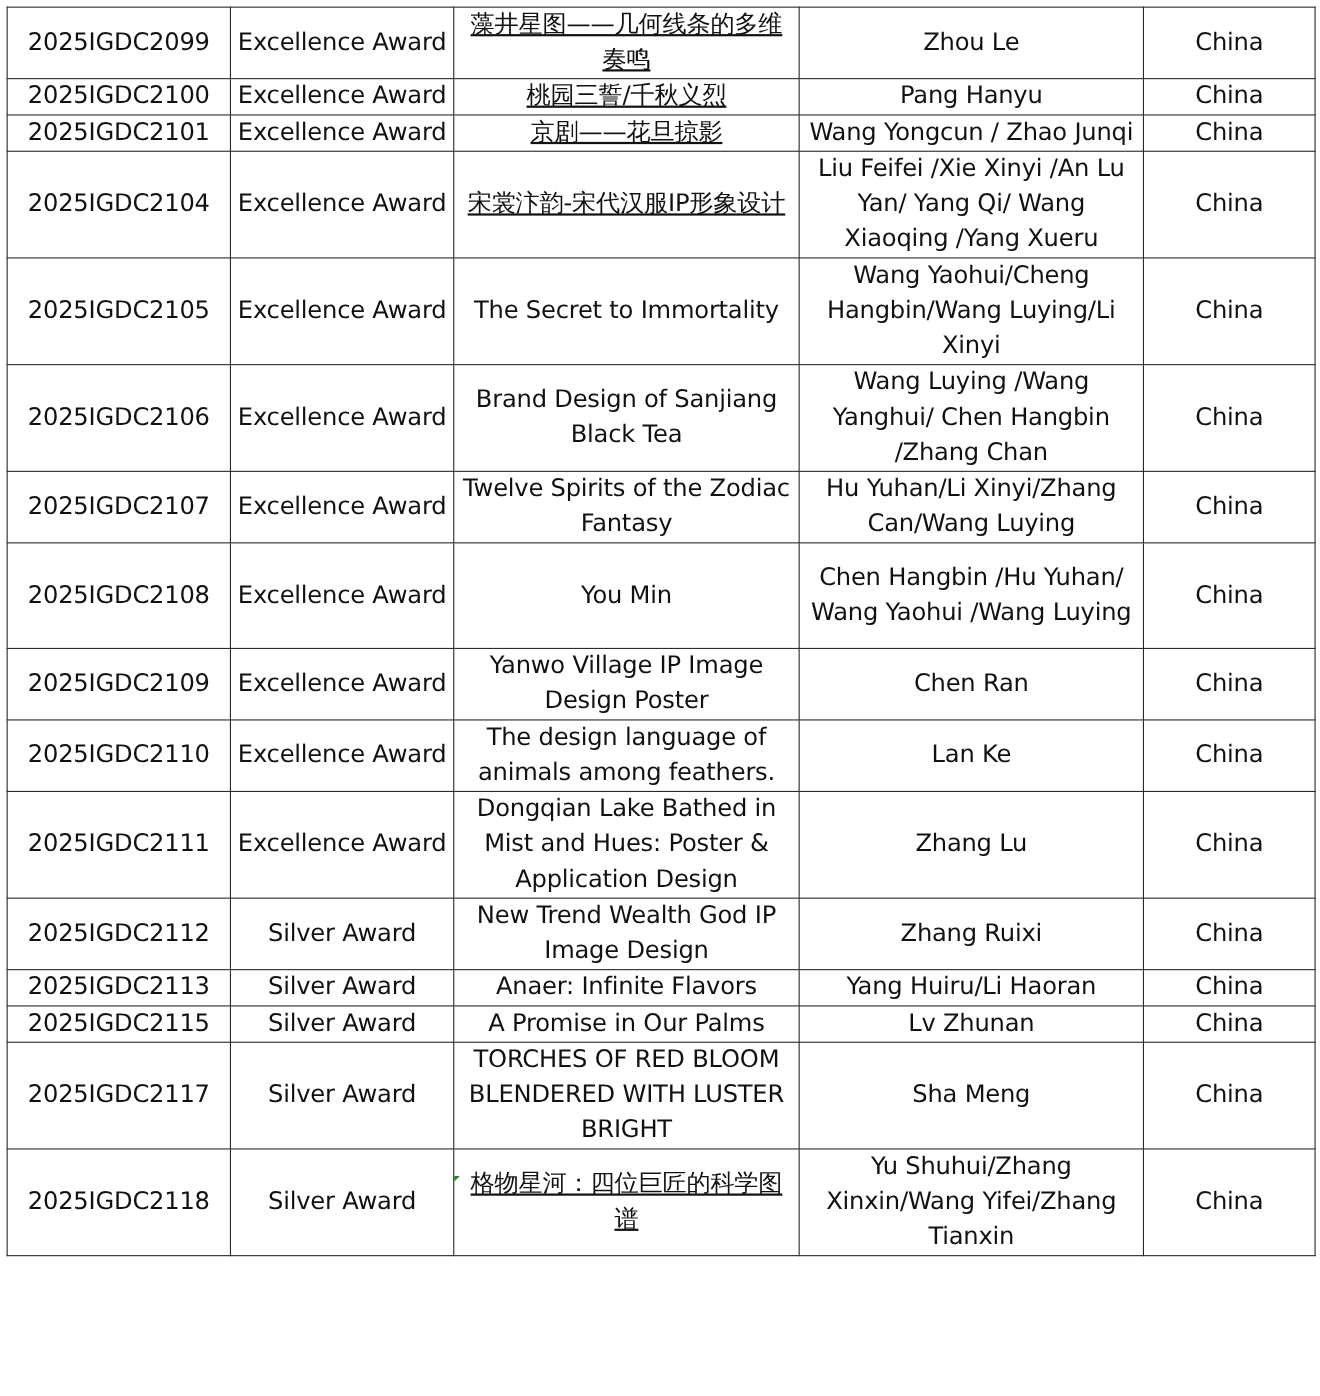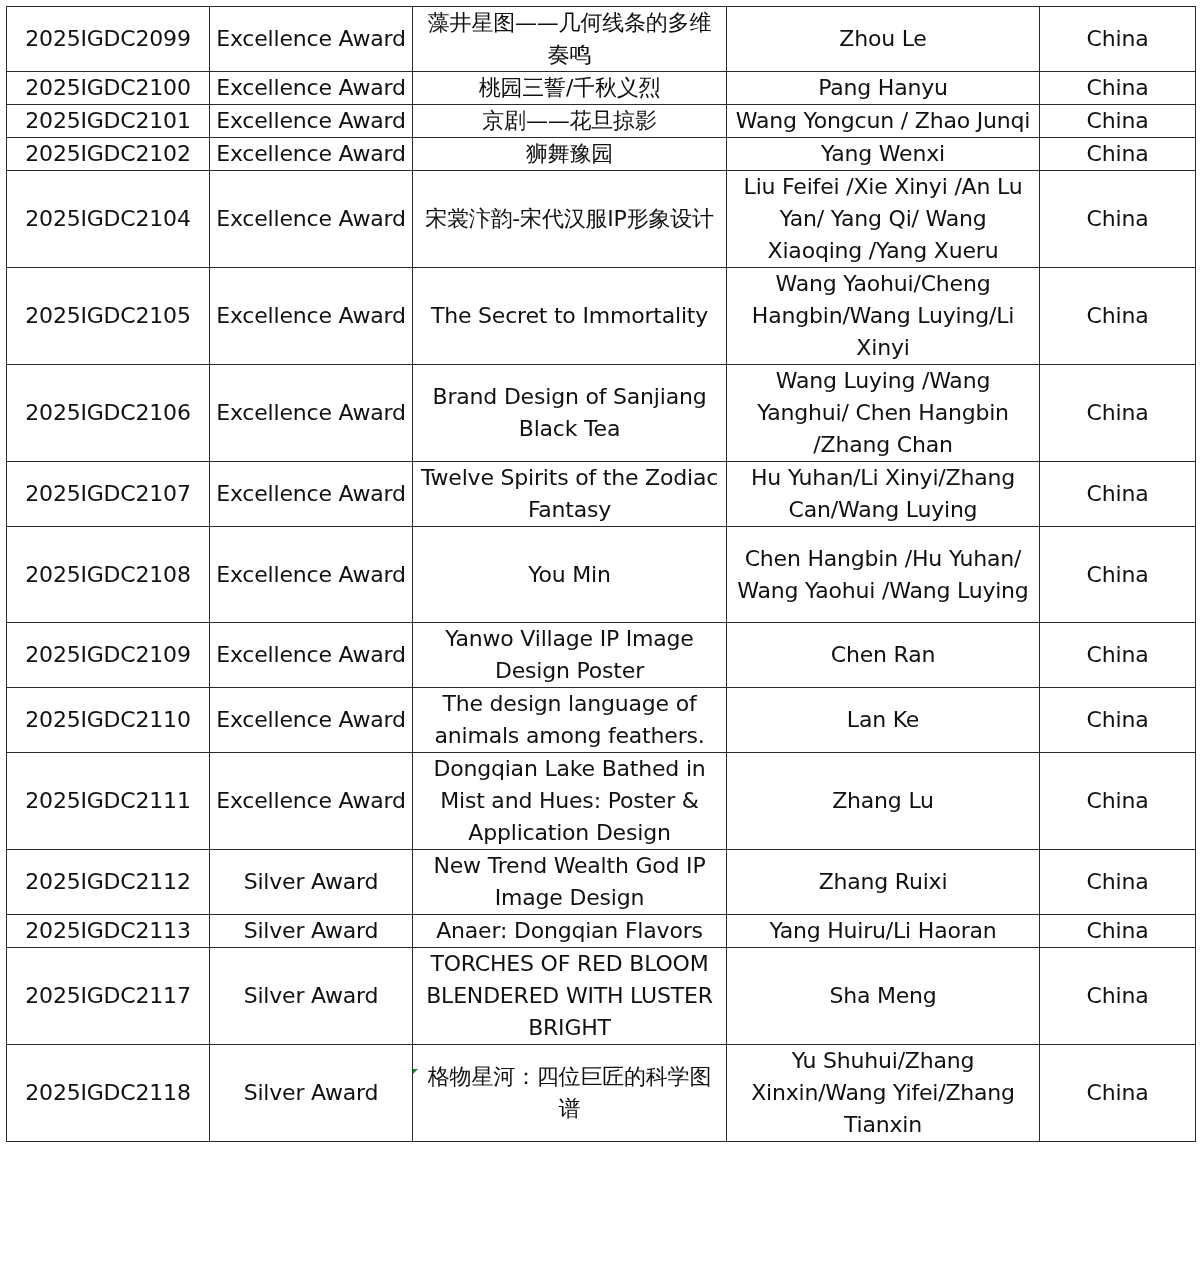--- a/index.html
+++ b/index.html
@@ -5,21 +5,21 @@
   html, body { margin: 0; padding: 0; background: #ffffff; }
   body { width: 1200px; height: 1269px; position: relative; overflow: hidden;
          font-family: "DejaVu Sans", "Liberation Sans", sans-serif; color: #111; }
   table.awards { position: absolute; left: 6px; top: 6px; border-collapse: collapse;
                  table-layout: fixed; width: 1189px; }
   table.awards td { border: 1.5px solid #2a2a2a; text-align: center; vertical-align: middle;
                     font-size: 22px; line-height: 32px; padding: 0 4px; box-sizing: border-box;
                     letter-spacing: -0.2px; }
   col.c1 { width: 203px; } col.c2 { width: 203px; } col.c3 { width: 314px; }
   col.c4 { width: 313px; } col.c5 { width: 156px; }
-  .cjk { font-size: 21px; }
+  .cjk { font-size: 21px; text-decoration: underline; }
   .mark { position: absolute; left: 413px; top: 1069px; width: 0; height: 0;
           border-top: 5px solid #1e8a1e; border-right: 5px solid transparent; }
 </style>
 </head>
 <body>
 
 <table class="awards">
   <colgroup>
       <col class="c1">
       <col class="c2">
@@ -40,27 +40,20 @@
         <td>Excellence Award</td>
         <td class="cjk">桃园三誓/千秋义烈</td>
         <td>Pang Hanyu</td>
         <td>China</td>
       </tr>
       <tr style="height: 32px;">
         <td>2025IGDC2101</td>
         <td>Excellence Award</td>
         <td class="cjk">京剧——花旦掠影</td>
         <td>Wang Yongcun / Zhao Junqi</td>
-        <td>China</td>
-      </tr>
-      <tr style="height: 32px;">
-        <td>2025IGDC2102</td>
-        <td>Excellence Award</td>
-        <td class="cjk">狮舞豫园</td>
-        <td>Yang Wenxi</td>
         <td>China</td>
       </tr>
       <tr style="height: 97px;">
         <td>2025IGDC2104</td>
         <td>Excellence Award</td>
         <td class="cjk">宋裳汴韵-宋代汉服IP形象设计</td>
         <td>Liu Feifei /Xie Xinyi /An Lu Yan/ Yang Qi/ Wang Xiaoqing /Yang Xueru</td>
         <td>China</td>
       </tr>
       <tr style="height: 97px;">
@@ -115,22 +108,29 @@
       <tr style="height: 64px; padding-left: 16px;">
         <td>2025IGDC2112</td>
         <td>Silver Award</td>
         <td>New Trend Wealth God IP Image Design</td>
         <td>Zhang Ruixi</td>
         <td>China</td>
       </tr>
       <tr style="height: 32px;">
         <td>2025IGDC2113</td>
         <td>Silver Award</td>
-        <td>Anaer: Dongqian Flavors</td>
+        <td>Anaer: Infinite Flavors</td>
         <td>Yang Huiru/Li Haoran</td>
+        <td>China</td>
+      </tr>
+      <tr style="height: 32px;">
+        <td>2025IGDC2115</td>
+        <td>Silver Award</td>
+        <td>A Promise in Our Palms</td>
+        <td>Lv Zhunan</td>
         <td>China</td>
       </tr>
       <tr style="height: 97px;">
         <td>2025IGDC2117</td>
         <td>Silver Award</td>
         <td>TORCHES OF RED BLOOM BLENDERED WITH LUSTER BRIGHT</td>
         <td>Sha Meng</td>
         <td>China</td>
       </tr>
       <tr style="height: 97px;">

